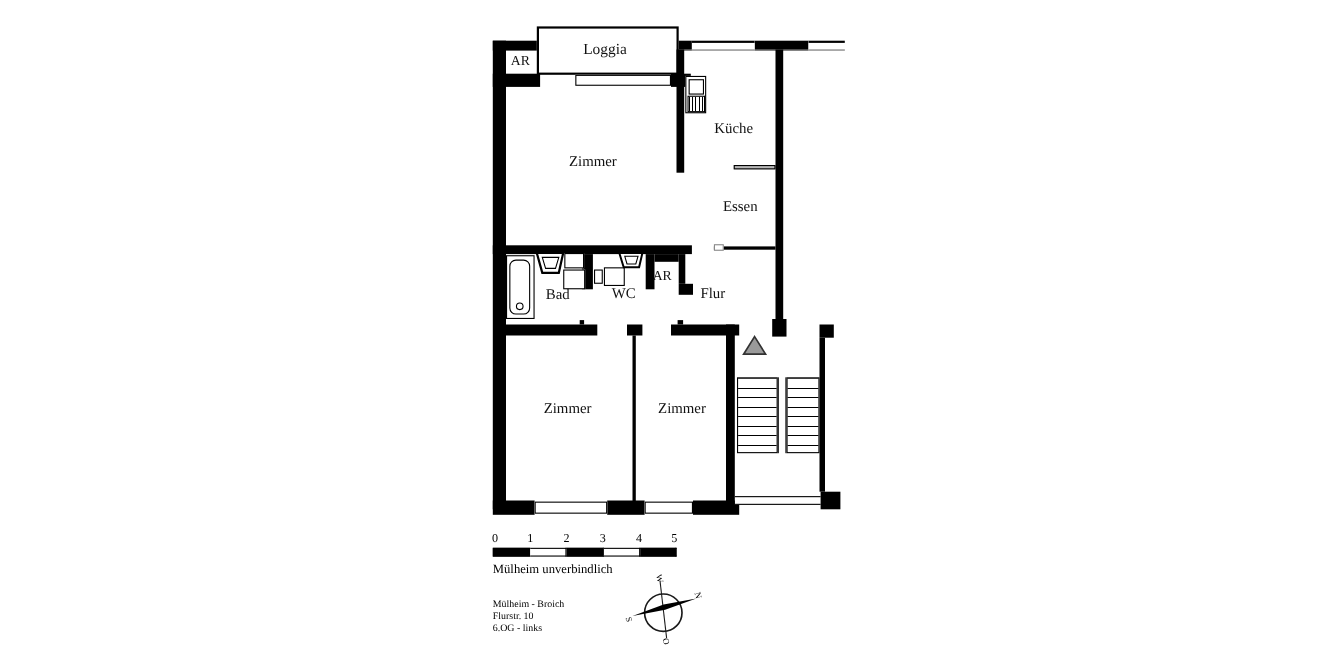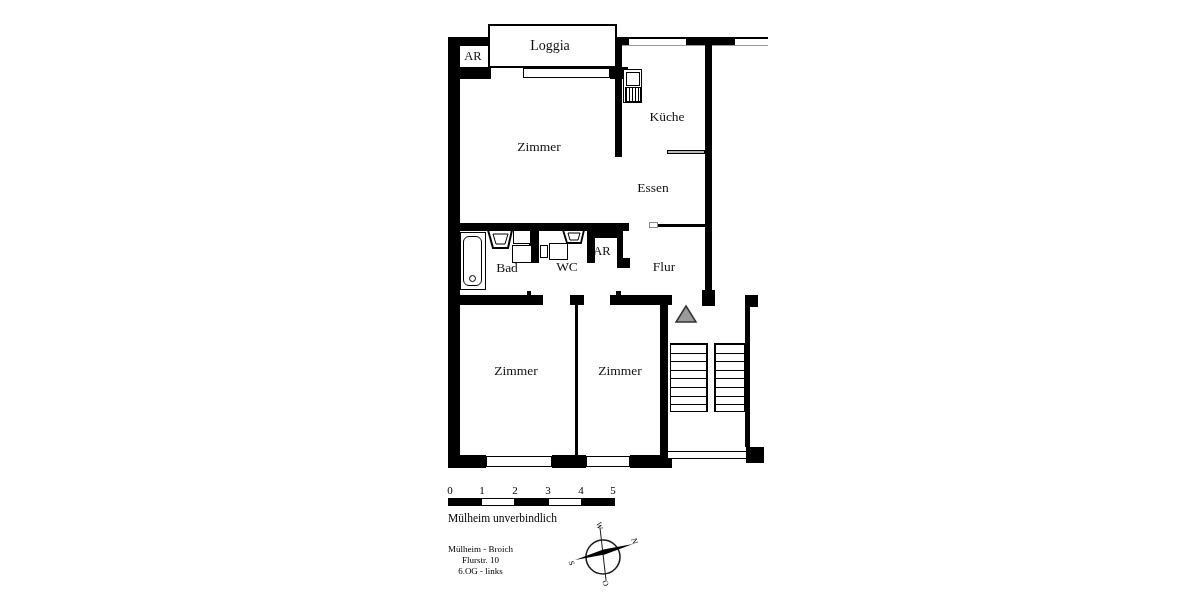--- a/index.html
+++ b/index.html
@@ -8,21 +8,21 @@
   .abs{position:absolute;}
   .w{position:absolute;background:#000;}
   .room-label{position:absolute;transform:translate(-50%,-50%);font-size:13.5px;color:#111;white-space:nowrap;}
   .small-label{font-size:12.5px;}
   .win{position:absolute;background:#fff;border:1px solid #000;box-sizing:border-box;}
   .fixture{position:absolute;background:#fff;border:1.5px solid #000;box-sizing:border-box;}
   .thinfix{position:absolute;background:#fff;border:1px solid #000;box-sizing:border-box;}
   .flight{position:absolute;border:1px solid #000;box-sizing:border-box;
           background:repeating-linear-gradient(to bottom,#000 0 1px,transparent 1px 8.6px);}
   .scale-num{position:absolute;transform:translateX(-50%);font-size:11px;}
-  .addr{font-size:9px;line-height:11px;text-align:center;}
+  .addr{font-size:9px;line-height:11px;}
 </style>
 </head>
 <body>
 
 <div id="canvas">
 
   <div class="w" style="left:448px;top:37px;width:44px;height:9px;"></div>
   <div class="w" style="left:616px;top:37px;width:13px;height:9px;"></div>
   <div class="w" style="left:686px;top:37px;width:49px;height:9px;"></div>
   <div class="abs" style="left:629px;top:37px;width:57px;height:9px;background:#fff;border-top:2px solid #000;border-bottom:1px solid #999;box-sizing:border-box;"></div>
@@ -96,22 +96,22 @@
 
   <div class="thinfix" style="left:623px;top:69px;width:19px;height:34px;">
     <div style="position:absolute;left:2px;top:2px;width:12px;height:12px;border:1px solid #000;"></div>
     <div style="position:absolute;left:1px;top:17px;width:14px;height:13px;border:1px solid #000;background:repeating-linear-gradient(90deg,#000 0 1px,transparent 1px 3px);"></div>
   </div>
 
   <div class="room-label" style="left:550px;top:46px;font-size:14px;">Loggia</div>
   <div class="room-label small-label" style="left:473px;top:56px;">AR</div>
   <div class="room-label" style="left:539px;top:147px;">Zimmer</div>
   <div class="room-label" style="left:667px;top:117px;">Küche</div>
-  <div class="room-label" style="left:653px;top:188px;text-align:right;">Essen</div>
-  <div class="room-label" style="left:664px;top:267px;">Flur</div>
+  <div class="room-label" style="left:673px;top:188px;text-align:right;">Essen</div>
+  <div class="room-label" style="left:648px;top:267px;">Flur</div>
   <div class="room-label" style="left:507px;top:268px;">Bad</div>
   <div class="room-label" style="left:567px;top:267px;">WC</div>
   <div class="room-label small-label" style="left:602px;top:251px;">AR</div>
   <div class="room-label" style="left:516px;top:371px;">Zimmer</div>
   <div class="room-label" style="left:620px;top:371px;">Zimmer</div>
 
   <div class="scale-num" style="left:450px;top:484px;">0</div>
   <div class="scale-num" style="left:482px;top:484px;">1</div>
   <div class="scale-num" style="left:515px;top:484px;">2</div>
   <div class="scale-num" style="left:548px;top:484px;">3</div>

